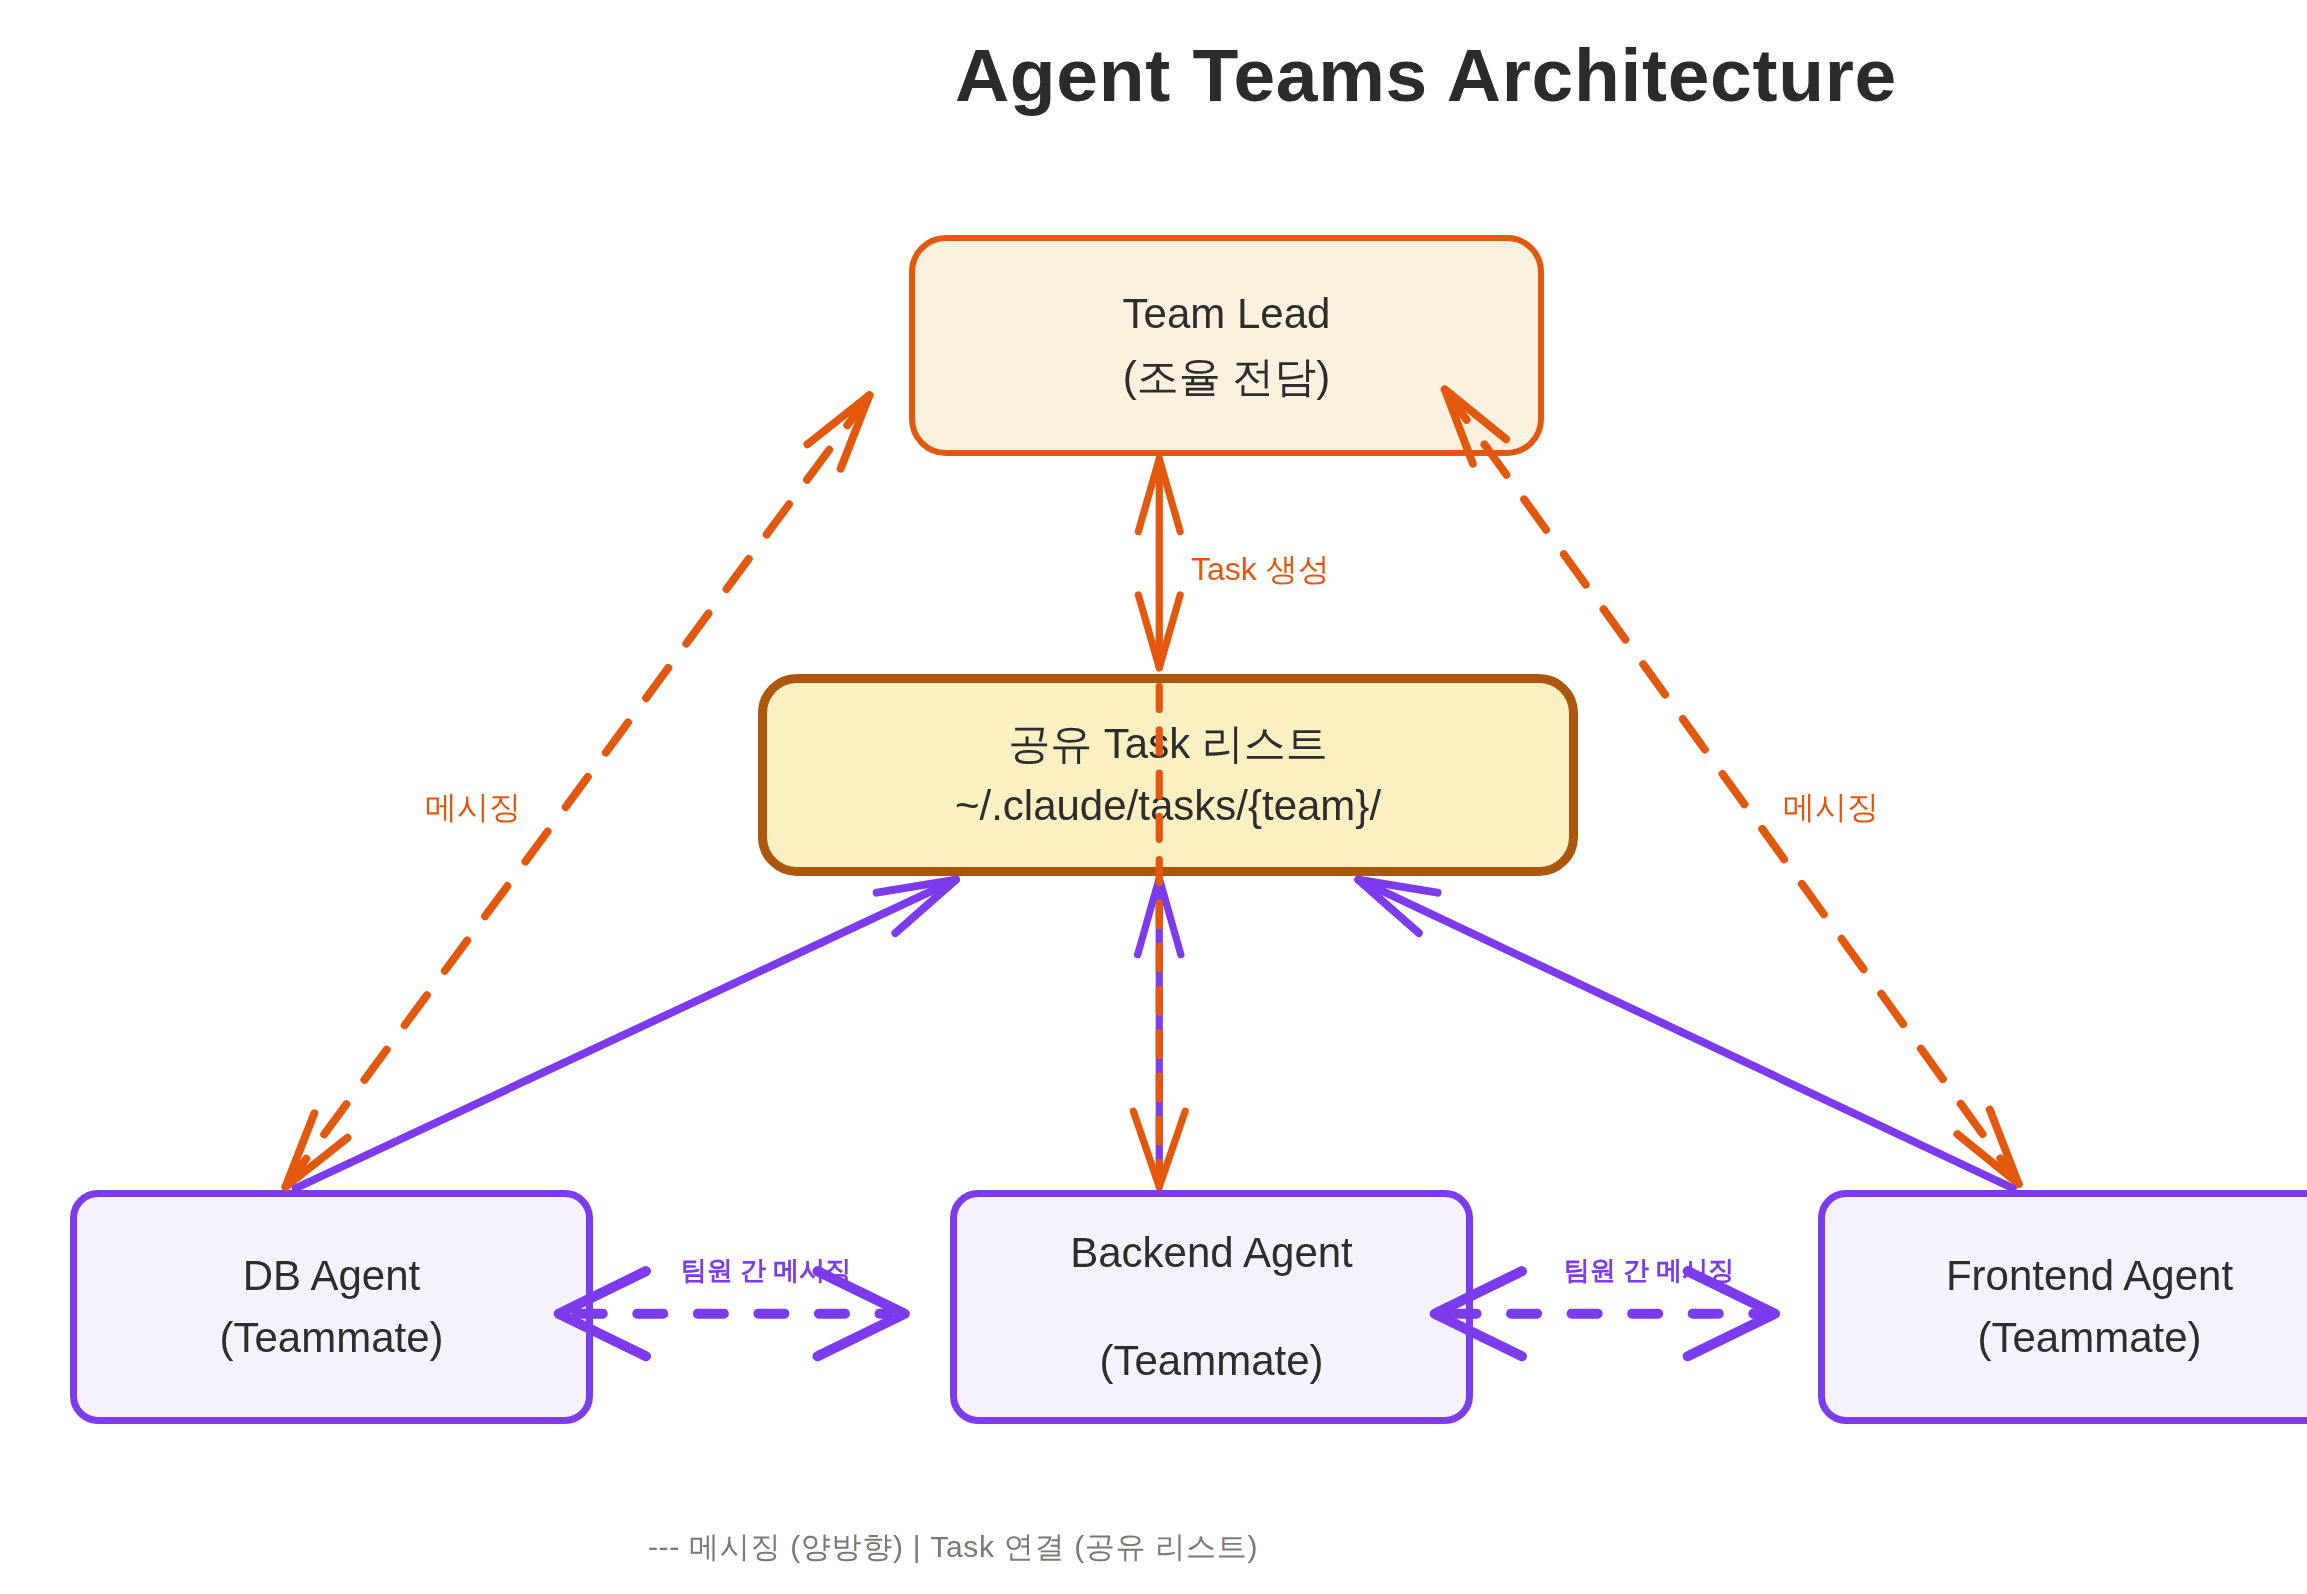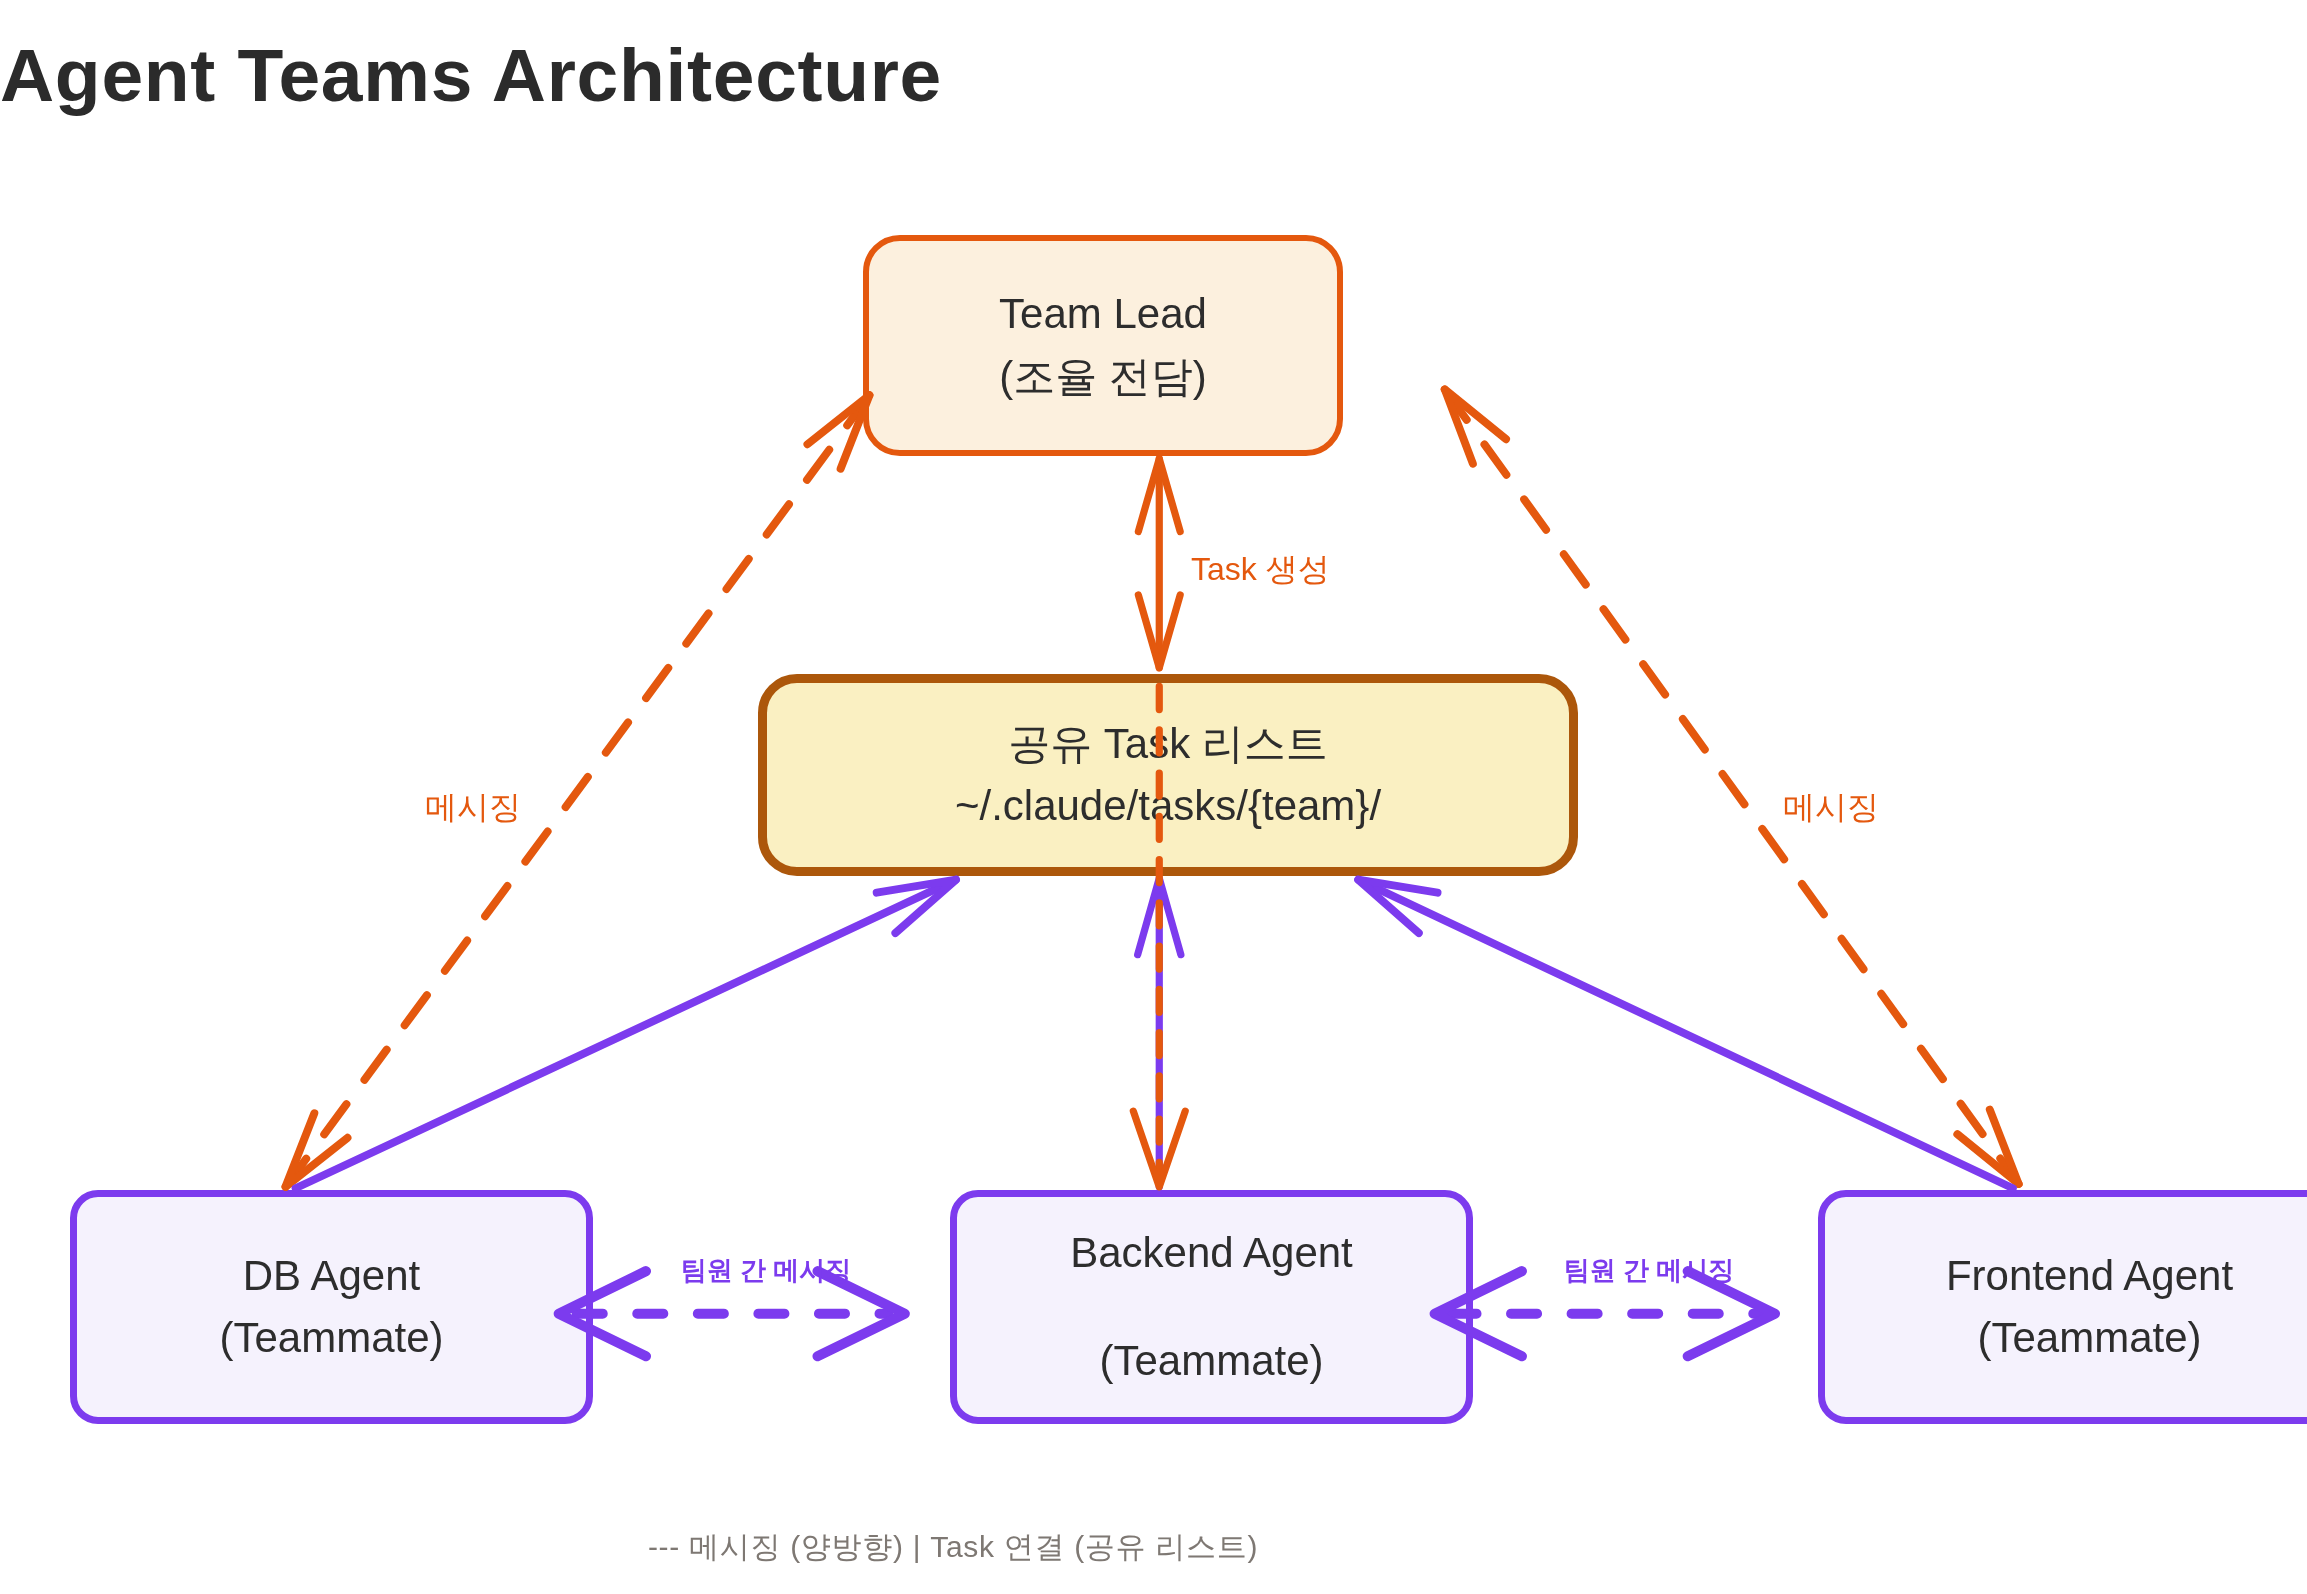--- a/index.html
+++ b/index.html
@@ -5,33 +5,33 @@
   html,body{margin:0;padding:0;background:#ffffff;}
   .stage{
     position:relative;
     width:2307px;height:1595px;
     background:#ffffff;
     font-family:"Liberation Sans", sans-serif;
     overflow:hidden;
   }
   .title{
     position:absolute;left:0;top:32px;width:1897px;
-    text-align:left;
+    text-align:right;
     font-size:75px;font-weight:700;color:#2b2b2b;
     letter-spacing:0.7px;
   }
   svg.edges{position:absolute;left:0;top:0;}
   .node{
     position:absolute;box-sizing:border-box;
     display:flex;flex-direction:column;justify-content:center;align-items:center;
     text-align:center;
   }
   .node-line{font-size:42px;line-height:1.48;color:#2d2d2d;font-weight:400;white-space:nowrap;}
   .node.team-lead{
-    left:863px;top:235px;width:480px;height:221px;
+    left:909px;top:235px;width:635px;height:221px;
     background:#FCF0DE;border:6.5px solid #E4580E;border-radius:37px;
   }
   .node.shared{
     left:758px;top:674px;width:820px;height:202px;
     background:#FAF0C2;border:9.4px solid #AC570B;border-radius:39px;
   }
   .node.agent{
     width:523px;height:234px;top:1190px;
     background:#F5F2FD;border:7.2px solid #7C3BEE;border-radius:28px;margin-left:40px;
   }

